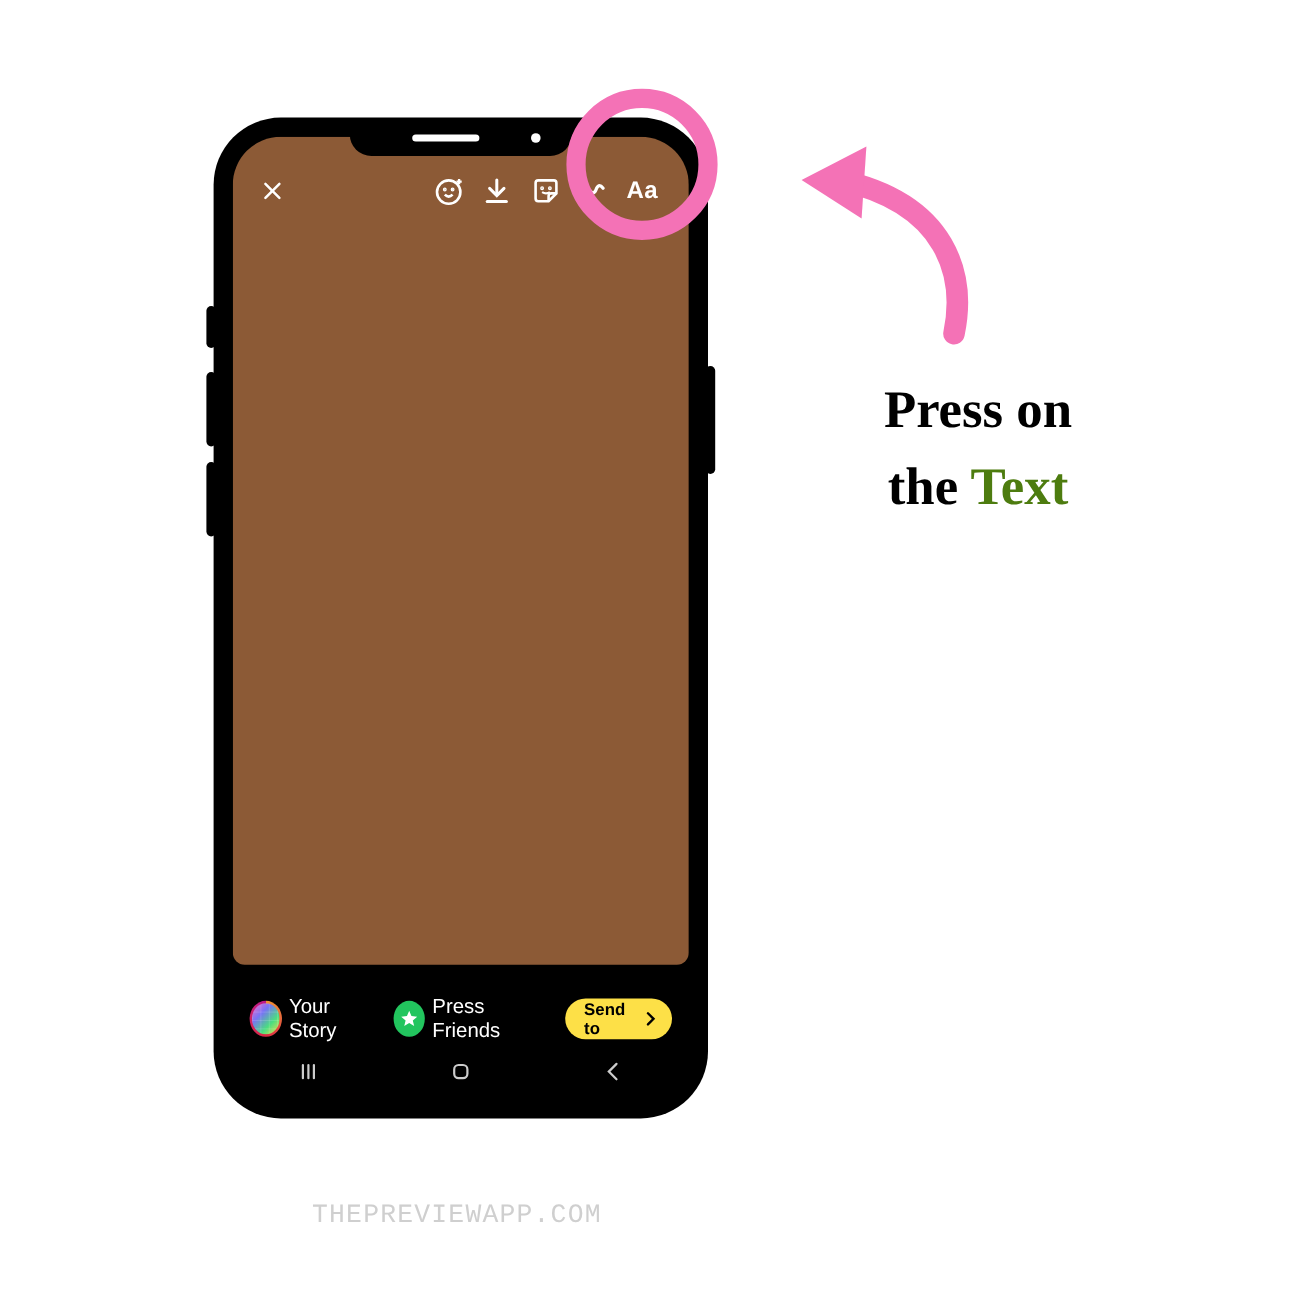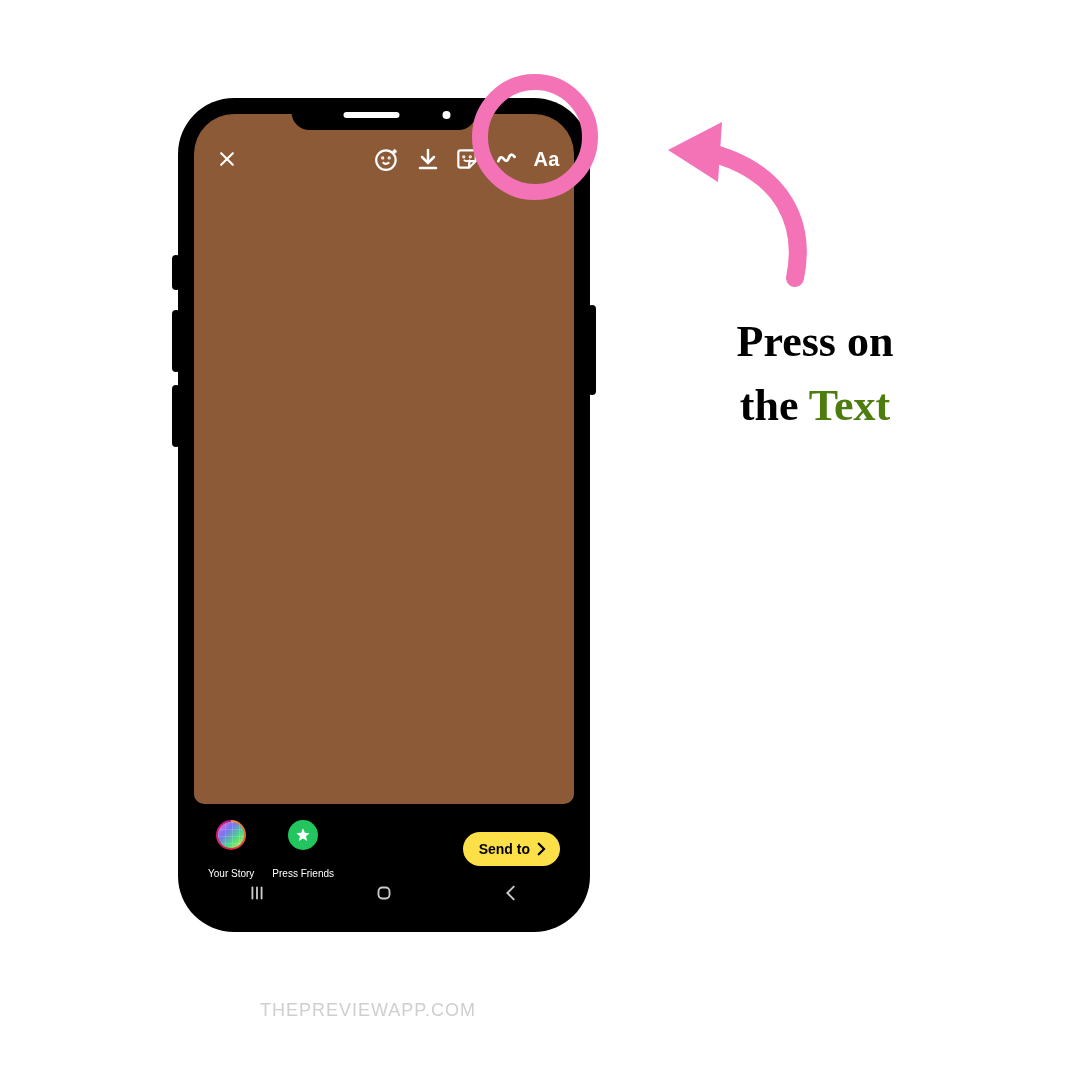--- a/index.html
+++ b/index.html
@@ -74,46 +74,46 @@
     padding:0 14px 0 18px;
   }
   .topbar .close {
     flex:0 0 auto;
     width:30px; height:30px;
     display:flex;align-items:center;justify-content:center;
   }
   .topbar .spacer { flex:1; }
   .topbar .tool {
     width:38px; height:34px;
-    display:flex;align-items:center;justify-content:flex-end;
+    display:flex;align-items:center;justify-content:flex-start;
     margin-left:2px;
   }
   .text-tool-label {
     font-size:20px; font-weight:700; color:#fff;
     letter-spacing:0.5px;
   }
 
   
   .sharebar {
     position:absolute;
     left:0; right:0;
     top:700px;
     height:70px;
     display:flex;
     align-items:center;
     padding:0 14px;
     color:#fff;
   }
   .share-item {
     display:flex;
-    flex-direction:column;
+    flex-direction:row;
     align-items:center;
     margin-right:18px;
-    font-size:10px;
-    gap:18px;
+    font-size:17px;
+    gap:6px;
   }
   .avatar {
     width:30px;height:30px;border-radius:50%;
   }
   .avatar.story {
     background: conic-gradient(#f09433 0deg,#e6683c 90deg,#dc2743 180deg,#cc2366 270deg,#bc1888 360deg);
     padding:2px;
   }
   .avatar.story .inner {
     width:100%;height:100%;border-radius:50%;
@@ -180,24 +180,25 @@
     line-height:1.45;
     color:#000;
     font-family:Liberation Serif, serif;
   }
   .instr .pink { color:#4d7c0f; }
 
   
   .watermark {
     position:absolute;
     left:260px; top:1000px;
-    font-size:18px;
+    font-size:22px;
     letter-spacing:1px;
     color:#cfcfcf;
     font-weight:500;
+    font-family:Liberation Mono, monospace;
   }
 </style>
 </head>
 <body>
 
 <div class="phone">
   <div class="side-btn l1"></div>
   <div class="side-btn l2"></div>
   <div class="side-btn l3"></div>
   <div class="side-btn r1"></div>

